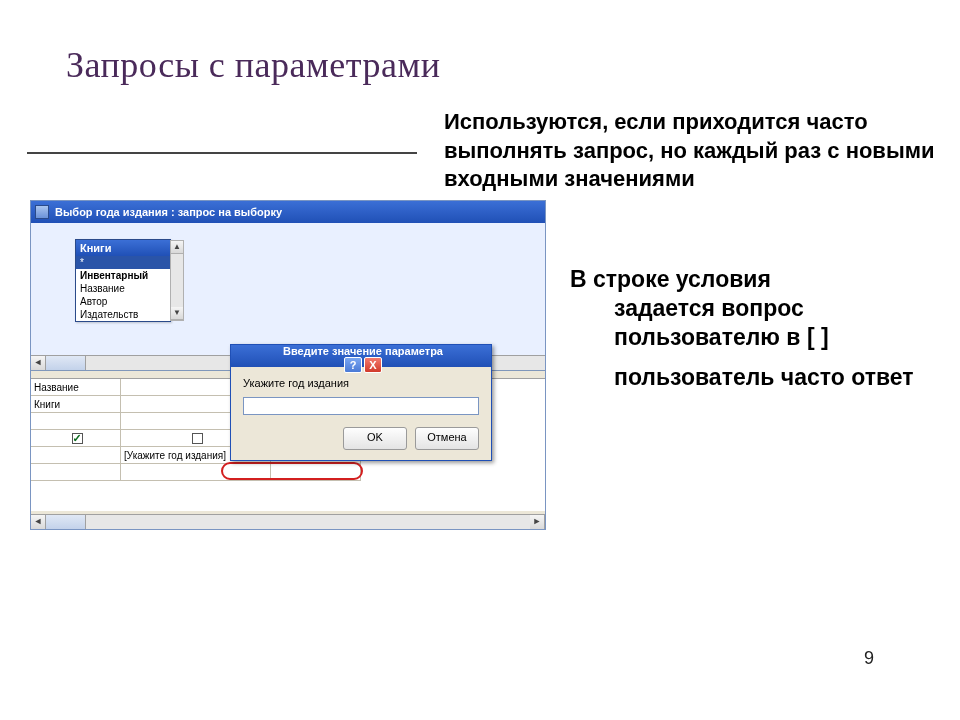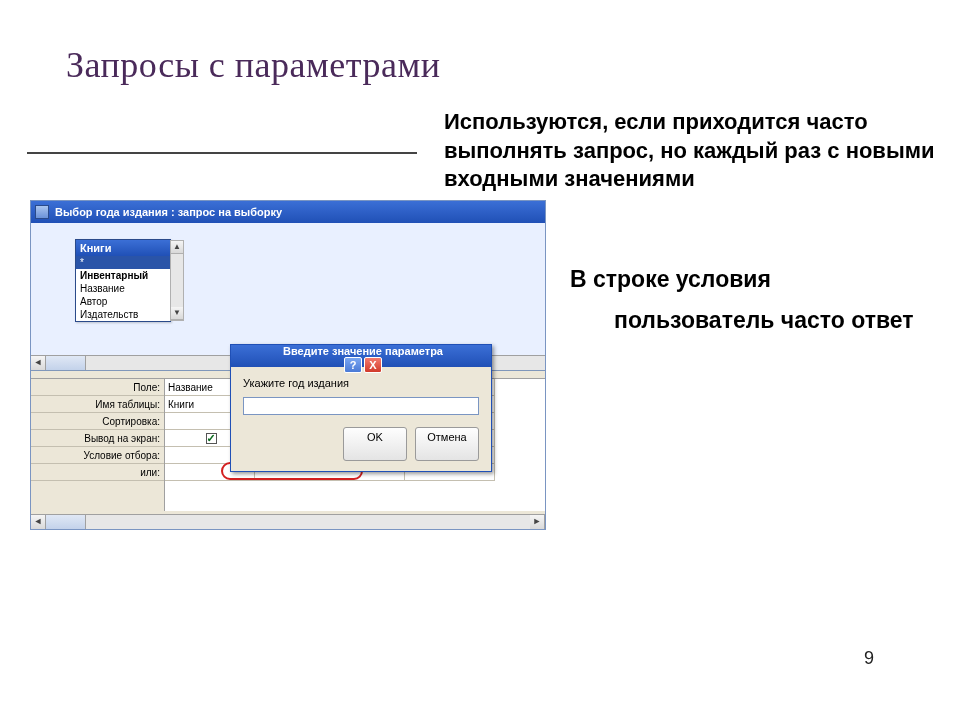--- a/index.html
+++ b/index.html
@@ -247,39 +247,40 @@
     padding: 1px 3px;
     font-size: 11px;
   }
   .dlg-buttons {
     display: flex;
     justify-content: flex-end;
     gap: 8px;
     margin-top: 12px;
   }
   .dlg-btn {
-    width: 64px; height: 34px;
+    width: 64px; height: 23px;
     border: 1px solid #9a9a9a;
     border-radius: 3px;
     background: linear-gradient(#fefefe,#e4e4e4);
     text-align: center;
     line-height: 19px;
     font-size: 11px;
   }
 </style>
 </head>
 <body>
 
 <h1 class="slide-title">Запросы с параметрами</h1>
 <div class="horiz-rule"></div>
 <div class="intro-text">Используются, если приходится часто выполнять запрос, но каждый раз с новыми входными значениями</div>
 
 <div class="body-text">
   <p>
     <span>В строке условия</span>
+    <span class="indent">задается вопрос пользователю в [ ]</span>
   </p>
   <p>
     <span class="indent">пользователь часто ответ</span>
   </p>
 </div>
 
 <div class="page-num">9</div>
 
 <div class="access-window">
   <div class="titlebar">
@@ -304,28 +305,20 @@
     </div>
     <div class="dlg-scroll-h">
       <div class="scroll-btn-sm">◄</div>
       <div class="scroll-thumb"></div>
     </div>
   </div>
 
   <div style="height:8px;background:#ece7d8;border-bottom:1px solid #a0a0a0;"></div>
 
   <div class="design-grid">
-    <div class="dg-labels">
-      <div class="dg-row">Поле:</div>
-      <div class="dg-row">Имя таблицы:</div>
-      <div class="dg-row">Сортировка:</div>
-      <div class="dg-row">Вывод на экран:</div>
-      <div class="dg-row">Условие отбора:</div>
-      <div class="dg-row">или:</div>
-    </div>
     <div class="dg-cols">
 
       <div class="dg-cell col-w" style="left:0;top:0;">Название</div>
       <div class="dg-cell col-w" style="left:0;top:17px;">Книги</div>
       <div class="dg-cell col-w" style="left:0;top:34px;"></div>
       <div class="dg-cell col-w checkbox-cell" style="left:0;top:51px;">
           <span class="cbx checked"></span>
         </div>
       <div class="dg-cell col-w" style="left:0;top:68px;"></div>
       <div class="dg-cell col-w" style="left:0;top:85px;"></div>

